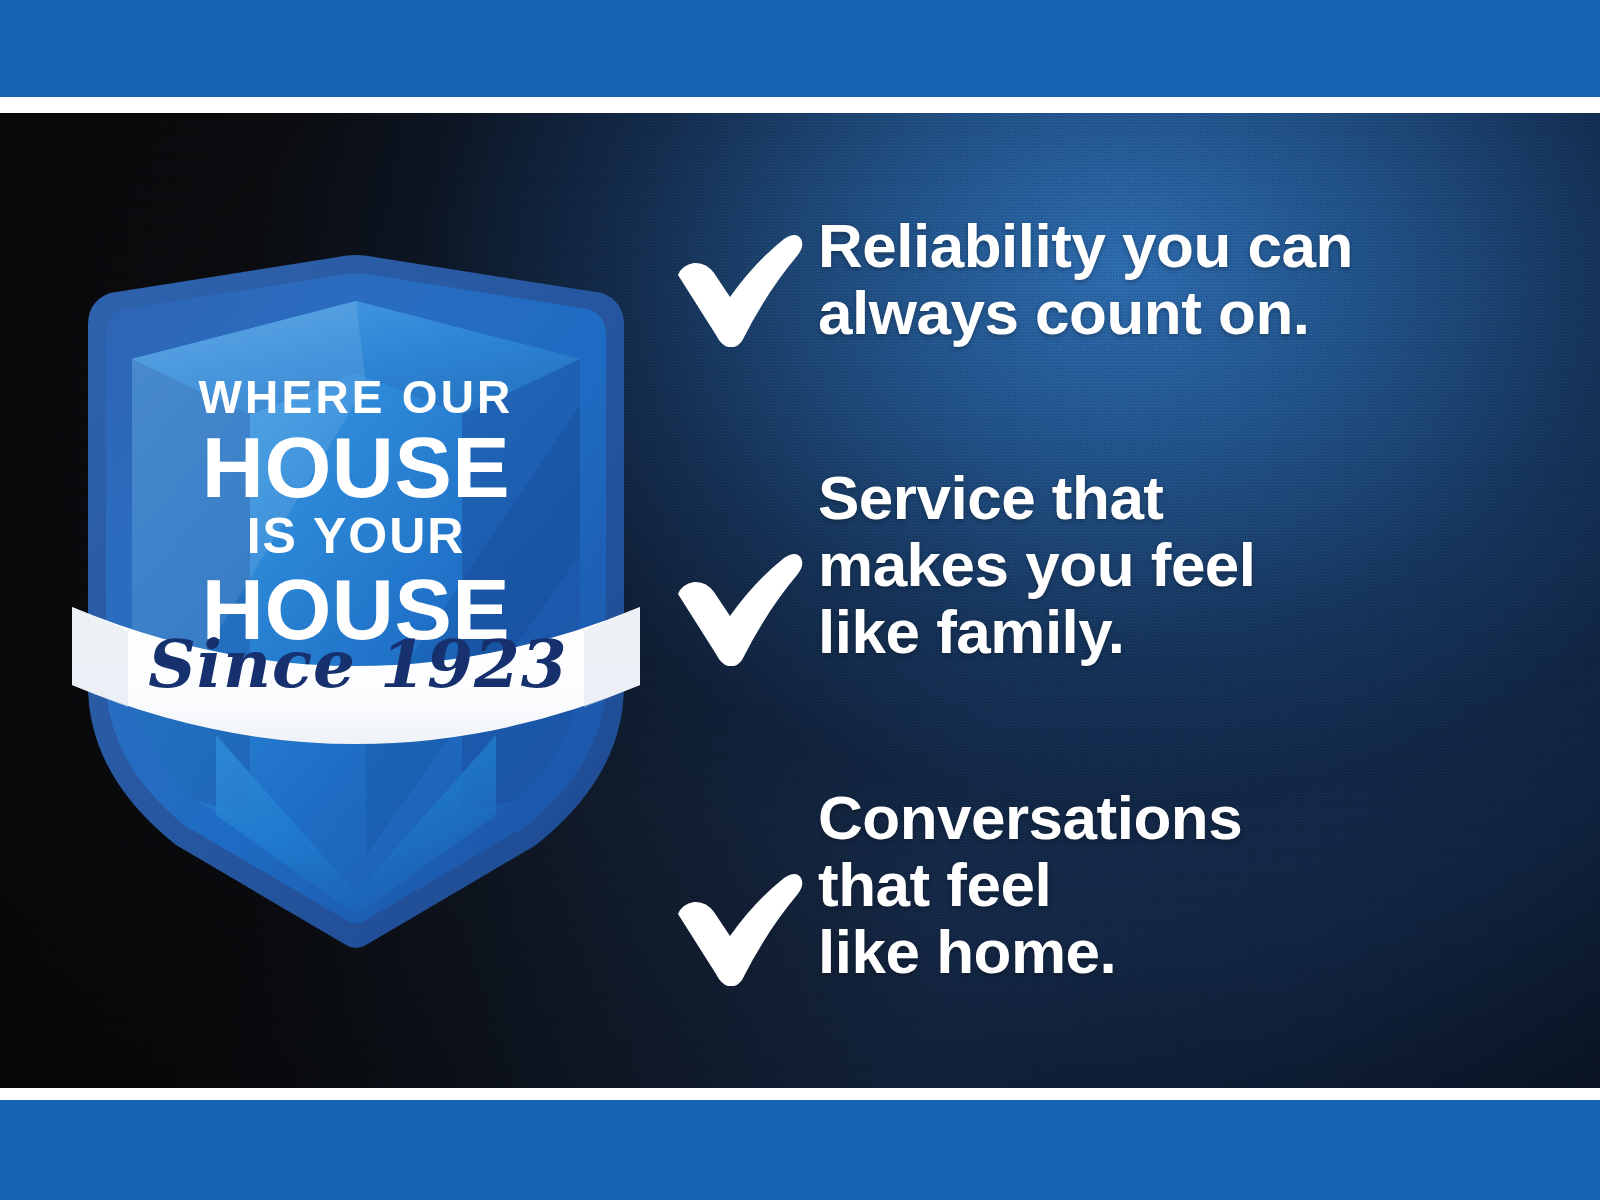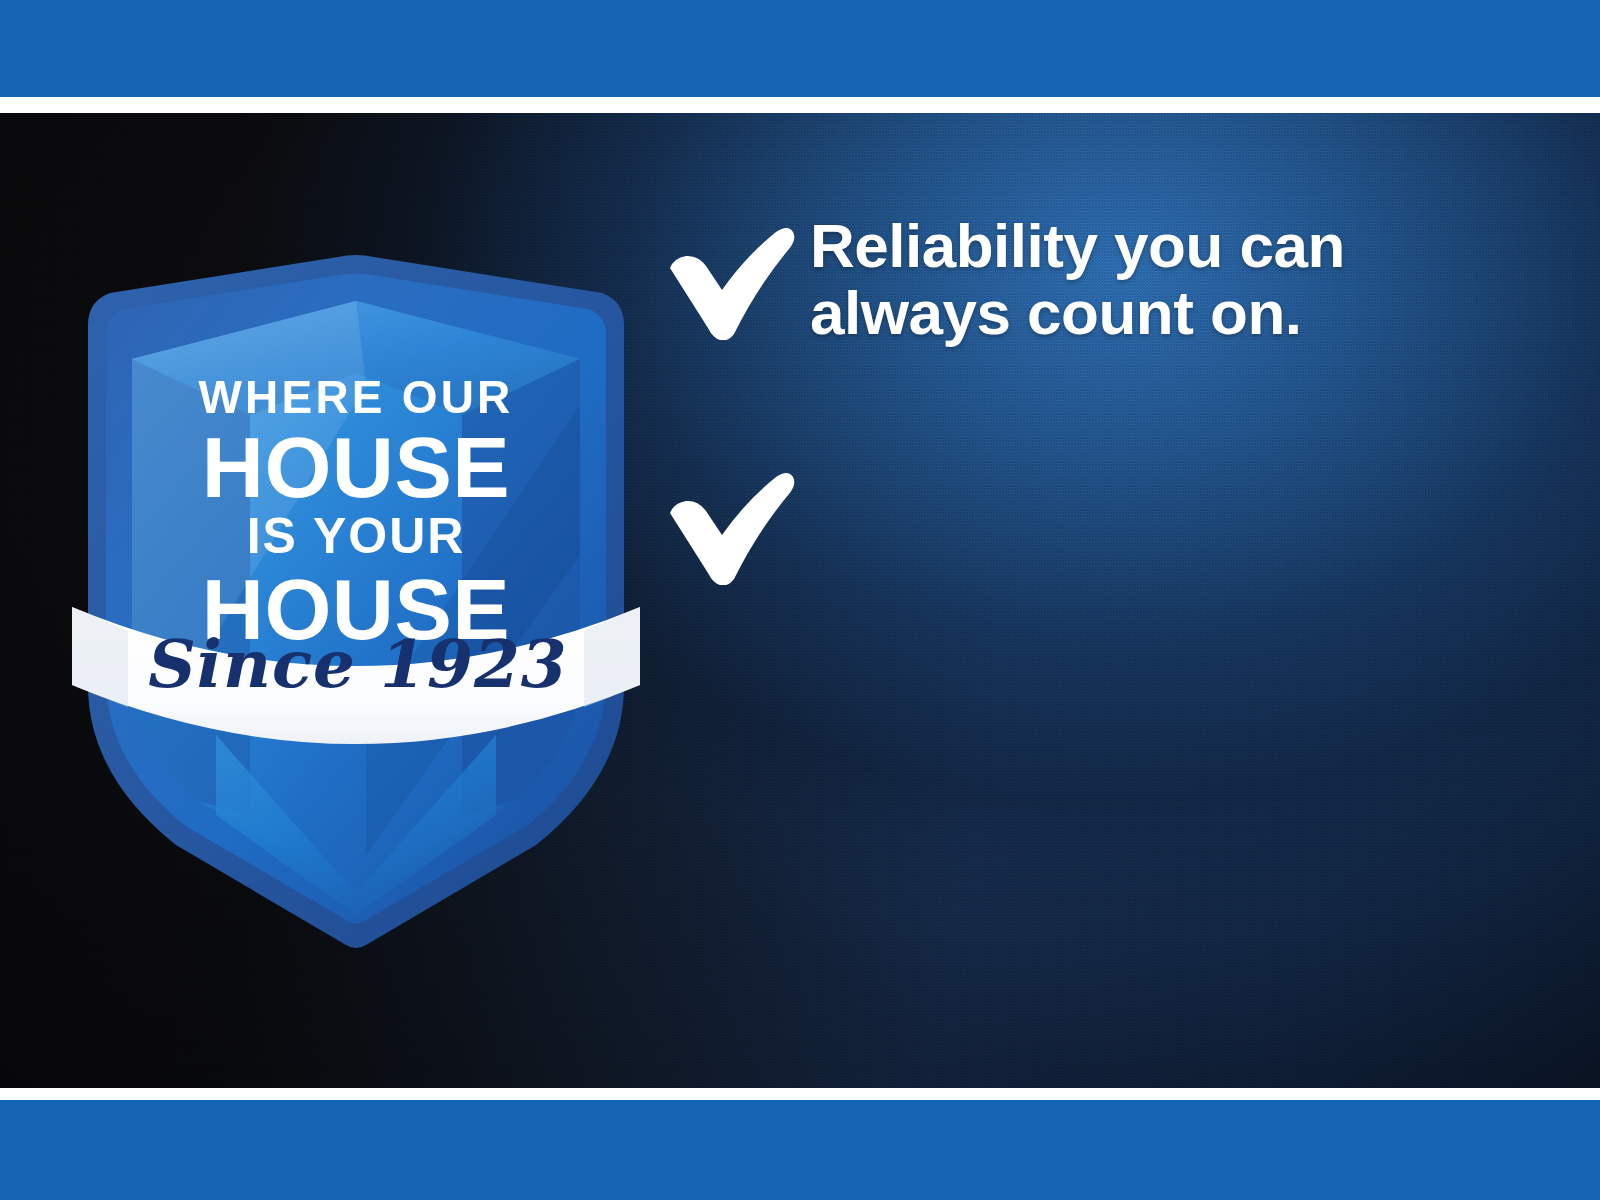--- a/index.html
+++ b/index.html
@@ -83,21 +83,21 @@
     font-style:italic; font-weight:bold;
     font-size:66px; fill:#17306e; text-anchor:middle;
     letter-spacing:1px;
   }
 
   
   .bullets{
     position:absolute; left:660px; top:113px; width:880px; height:975px;
   }
   .bullet{
-    position:absolute; left:0; display:flex; align-items:center;
+    position:absolute; left:8px; display:flex; align-items:flex-end;
   }
   .bullet-1{ top:100px; }
   .bullet-2{ top:352px; }
   .bullet-3{ top:672px; }
 
   .check{
     width:150px; flex:0 0 150px; padding-top:4px;
   }
   .check svg{ display:block; width:140px; height:116px; }
 
@@ -235,21 +235,36 @@
     </div>
 
     <div class="bullet bullet-2">
       <div class="check">
         <svg viewBox="0 0 140 116" xmlns="http://www.w3.org/2000/svg">
           <path d="M10 44 Q 14 34 26 32 Q 38 31 46 42 L 62 66
                    Q 86 32 116 8 Q 128 0 133 8 Q 137 15 129 25
                    Q 98 62 74 110 Q 68 118 60 116 Q 53 114 48 104 Z" fill="#ffffff"></path>
         </svg>
       </div>
+      <div class="bullet-text">Service that
+makes you feel
+like family.</div>
     </div>
 
+    <div class="bullet bullet-3">
+      <div class="check">
+        <svg viewBox="0 0 140 116" xmlns="http://www.w3.org/2000/svg">
+          <path d="M10 44 Q 14 34 26 32 Q 38 31 46 42 L 62 66
+                   Q 86 32 116 8 Q 128 0 133 8 Q 137 15 129 25
+                   Q 98 62 74 110 Q 68 118 60 116 Q 53 114 48 104 Z" fill="#ffffff"></path>
+        </svg>
+      </div>
+      <div class="bullet-text">Conversations
+that feel
+like home.</div>
+    </div>
 
   </div>
 
   <div class="gap-bottom"></div>
   <div class="bar-bottom"></div>
 
 </div>
 
 </body></html>

